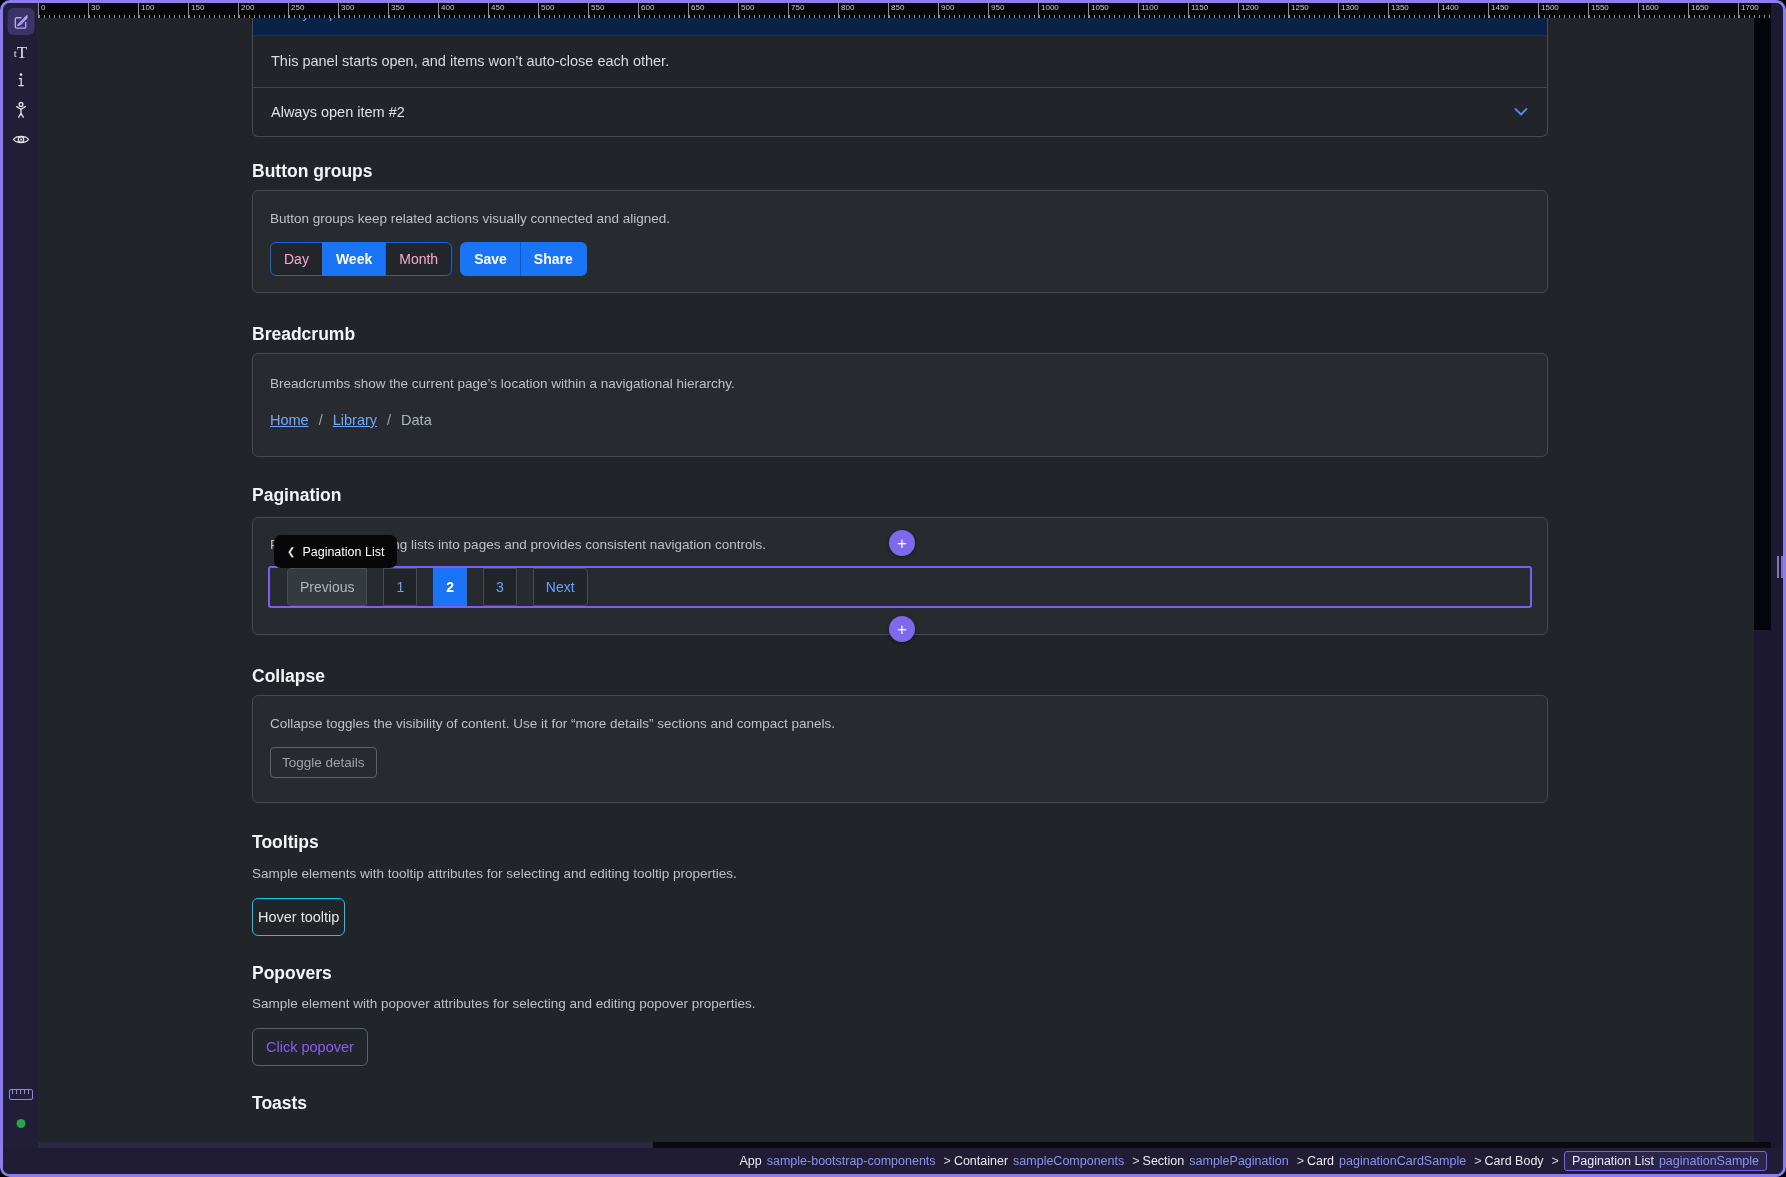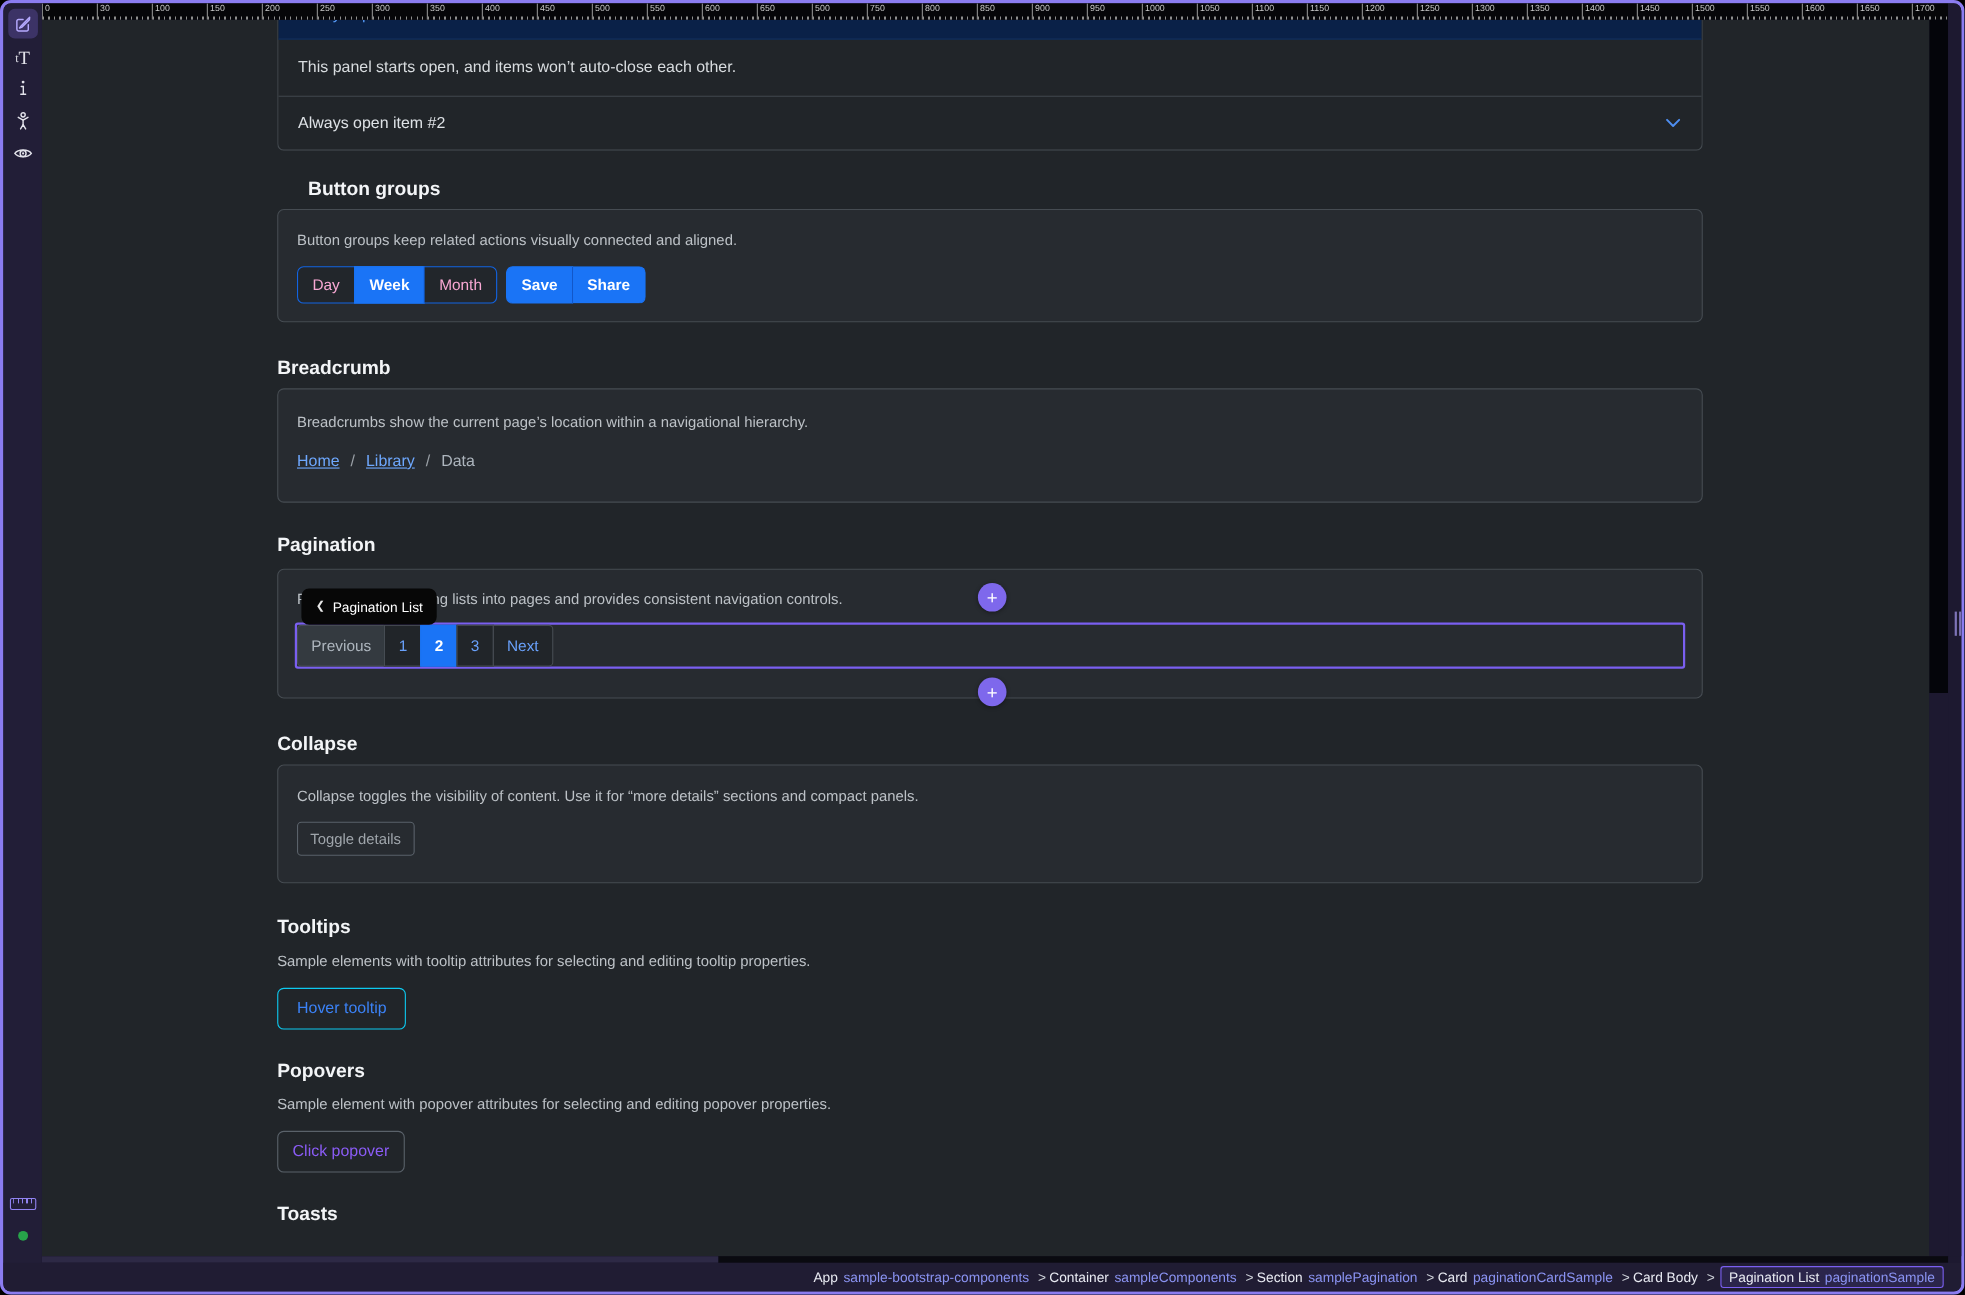--- a/index.html
+++ b/index.html
@@ -62,21 +62,21 @@
   .card{background:#272b30;border:1px solid #464c52;border-radius:6px;}
 
   
   .accordion{border:1px solid #464c52;border-top:none;border-radius:0 0 6px 6px;overflow:hidden;}
   .acc-sliver{height:18px;background:#0a2148;border-bottom:1px solid #12315f;overflow:hidden;position:relative;}
   .acc-sliver .clip-text{position:absolute;top:-13px;left:18px;font-size:14.5px;color:#569af6;}
   .acc-body{padding:16px 18px;font-size:14.5px;line-height:19px;color:#d8dcdf;border-bottom:1px solid #3f454b;}
   .acc-header2{display:flex;align-items:center;justify-content:space-between;padding:16px 18px;font-size:14.5px;color:#dee2e6;cursor:pointer;}
 
   
-  .m-btn-groups-h{margin-top:23px;margin-left:28px;}
+  .m-btn-groups-h{margin-top:23px;}
   .m-card1{margin-top:8px;padding:18px 17px 16px;}
   .m-breadcrumb-h{margin-top:30px;}
   .m-card2{margin-top:8px;padding:20px 17px 28px;}
   .m-pagination-h{margin-top:27px;}
   .m-card3{margin-top:11px;padding:17px 17px 28px;position:relative;}
   .m-collapse-h{margin-top:30px;}
   .m-card4{margin-top:8px;padding:18px 17px 24px;}
   .m-tooltips-h{margin-top:28px;}
   .m-tooltips-desc{margin-top:11px;}
   .m-hover-btn{margin-top:15px;}
@@ -92,34 +92,34 @@
   .btn-outline-primary{border-color:#1264e2;color:#f9a8d4;background:#22262b;}
   .btn-primary{background:#1a74f6;border-color:#1a74f6;color:#fff;font-weight:700;}
   .btn-group .btn{border-radius:0;margin-left:-1px;}
   .btn-group .btn:first-child{border-radius:6px 0 0 6px;margin-left:0;}
   .btn-group .btn:last-child{border-radius:0 6px 6px 0;}
   .btn-group.solid .btn{font-weight:700;}
   .btn-group.solid .btn + .btn{border-left:1px solid #1257c9;}
 
   .btn-outline-secondary-sm{display:inline-block;font-size:13.5px;line-height:17px;padding:6px 11px;border:1px solid #5a626a;border-radius:4px;color:#9fa5ab;background:transparent;cursor:pointer;font-family:inherit;}
   .btn-outline-secondary{display:inline-block;font-size:14.5px;line-height:20px;padding:8px 13px;border:1px solid #5a626a;border-radius:6px;color:#8b5cf6;background:transparent;cursor:pointer;font-family:inherit;}
-  .btn-outline-info{display:inline-block;font-size:14.5px;line-height:20px;padding:8px 17px;border:1px solid #0dcaf0;border-radius:6px;color:#3b82f6;background:transparent;cursor:pointer;font-family:inherit;}
+  .btn-outline-info{display:inline-block;font-size:14.5px;line-height:20px;padding:8px 5px;border:1px solid #0dcaf0;border-radius:6px;color:#e5e5e5;background:transparent;cursor:pointer;font-family:inherit;}
 
   
   .page-breadcrumb{display:flex;align-items:center;gap:10px;margin-top:19px;font-size:14.5px;}
   .page-breadcrumb .bc-sep{color:#9aa0a6;}
   .page-breadcrumb .bc-sep:empty{display:none;}
   .page-breadcrumb .link .bc-label{color:#6ea8fe;text-decoration:underline;cursor:pointer;}
   .page-breadcrumb .current .bc-label{color:#adb5bd;}
   .bc-item{display:inline-flex;gap:10px;align-items:center;}
 
   
   .selection-ring{margin-top:14px;box-shadow:0 0 0 2px #7a5ff0;border-radius:1px;}
   .pagination{display:flex;width:100%;list-style:none;margin:0;padding:0;}
-  .page-item{display:block;}
+  .page-item{display:block;padding-left:17px;}
   .page-link{display:block;font-size:14px;line-height:22px;padding:7px 12px;background:#212529;border:1px solid #464c53;color:#69a1fb;margin-left:-1px;cursor:pointer;}
   .page-item:first-child .page-link{margin-left:0;border-radius:4px 0 0 4px;}
   .page-item.disabled .page-link{background:#343a40;color:#adb5bd;cursor:default;}
   .page-item.active .page-link{background:#1a74f6;border-color:#1a74f6;color:#fff;font-weight:700;}
   .page-item:last-child .page-link{border-radius:0 4px 4px 0;}
 
   
   .sel-tag{position:absolute;left:21px;top:17px;height:33px;display:flex;align-items:center;gap:7px;background:#070707;color:#fff;border-radius:7px;padding:0 13px;font-size:12.5px;z-index:6;white-space:nowrap;}
   .sel-tag .chev{font-size:10px;line-height:1;color:#e8e8e8;}
   .plus-btn{position:absolute;width:26px;height:26px;border-radius:50%;background:#7e68ec;color:#fff;display:flex;align-items:center;justify-content:center;font-size:17px;line-height:1;cursor:pointer;z-index:6;box-shadow:0 1px 4px rgba(0,0,0,.4);}

